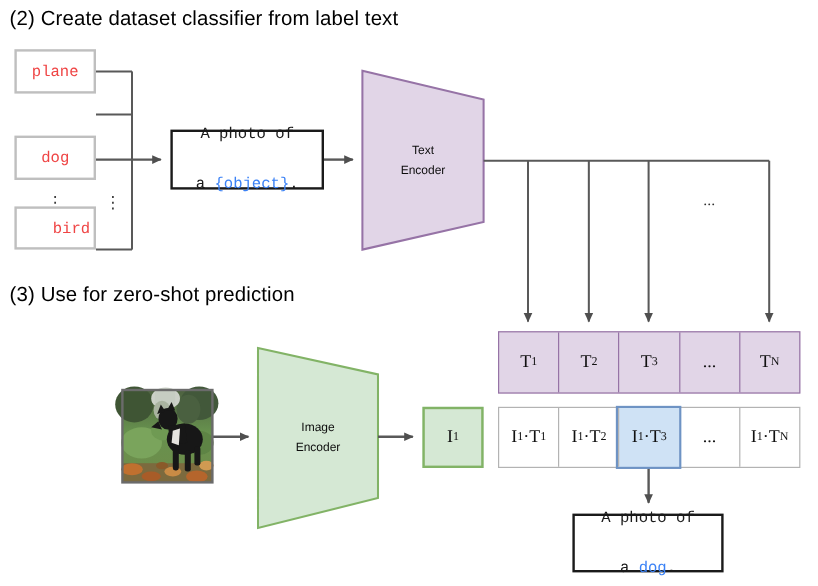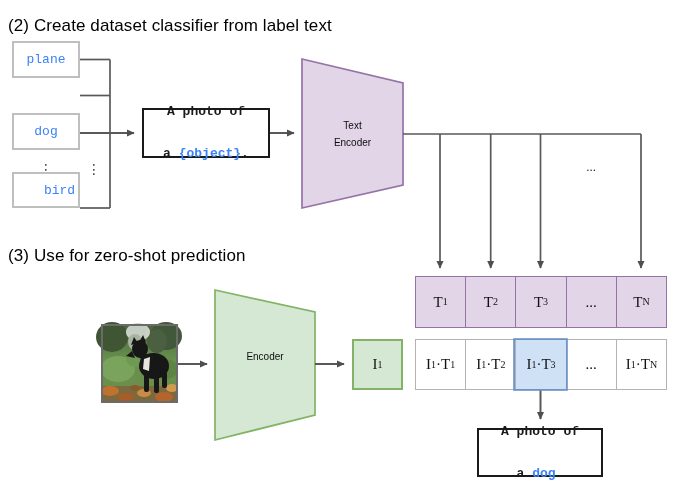--- a/index.html
+++ b/index.html
@@ -4,39 +4,39 @@
 <style>
   html,body{margin:0;padding:0;background:#ffffff;}
   .canvas{
     position:relative;width:682px;height:488px;background:#ffffff;
     font-family:"Liberation Sans",sans-serif;overflow:hidden;
   }
   svg.layer{position:absolute;left:0;top:0;width:682px;height:488px;}
 
   .sec-title{
     position:absolute;font-size:17px;color:#000;letter-spacing:.1px;
-    font-family:"Liberation Sans",sans-serif;white-space:nowrap;margin-top:10px;
+    font-family:"Liberation Sans",sans-serif;white-space:nowrap;
   }
 
   
   .label-box{
     position:absolute;left:12px;width:68px;height:37px;box-sizing:border-box;
     border:2px solid #bfbfbf;background:#fff;display:flex;align-items:center;justify-content:center;
-    font-family:"Liberation Mono","DejaVu Sans Mono",monospace;font-size:13px;color:#3b82f6;
+    font-family:"Liberation Mono","DejaVu Sans Mono",monospace;font-size:13px;color:#ef4444;
   }
   .vdots{
     position:absolute;width:14px;text-align:center;font-size:14px;color:#3c3c3c;
     font-family:"DejaVu Sans",sans-serif;line-height:14px;
   }
 
   
   .mono-box{
     position:absolute;box-sizing:border-box;border:2px solid #1a1a1a;background:#fff;
     display:flex;flex-direction:column;align-items:center;justify-content:center;
-    font-family:"Liberation Mono","DejaVu Sans Mono",monospace;font-size:13px;font-weight:700;
+    font-family:"Liberation Mono","DejaVu Sans Mono",monospace;font-size:13px;font-weight:400;
     color:#1a1a1a;line-height:18px;white-space:pre;gap:24px;
   }
   .mono-box .hl-word{color:#3b82f6;}
 
   
   .enc-label{
     position:absolute;text-align:center;font-size:10px;color:#0d0d0d;line-height:17px;
   }
 
   
@@ -193,20 +193,21 @@
       </div>
     <div class="cell">
         <span>T</span>
         <sub>N</sub>
       </div>
   </div>
 
   <div class="sec-title" style="left:8px;top:236px;">(3) Use for zero-shot prediction</div>
 
   <div class="enc-label" style="left:215px;top:348px;width:100px;">
+    <div>Image</div>
     <div>Encoder</div>
   </div>
 
   <div class="i-box" style="left:352px;top:339px;width:51px;height:51px;">
     <span>I</span>
       <sub style="font-size:10px;vertical-align:-3px;">1</sub>
   </div>
 
   <div class="cell-row it-row" style="left:415px;top:339px;width:252px;height:51px;">
     <div class="cell">

